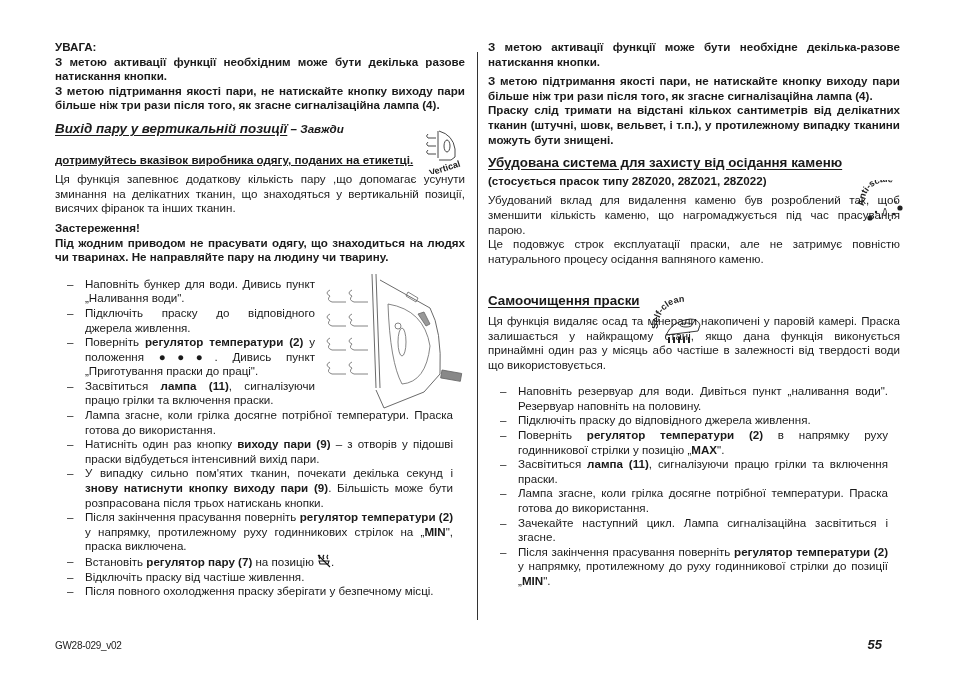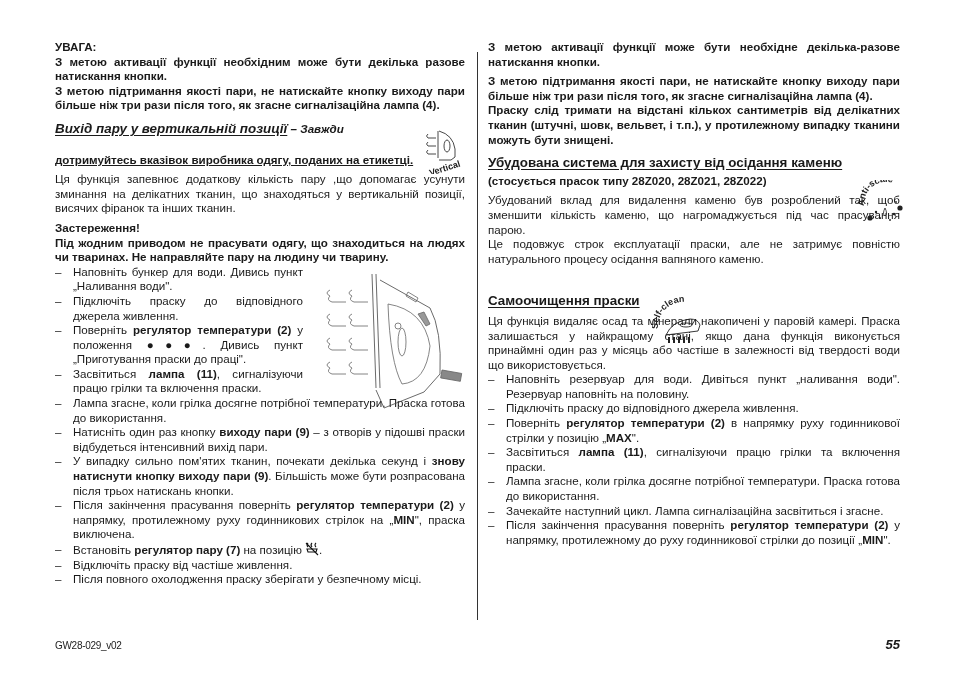--- a/index.html
+++ b/index.html
@@ -8,29 +8,29 @@
   .col { position: absolute; top: 40px; font-size: 11.6px; line-height: 14.6px; }
   .col-left { left: 55px; width: 410px; }
   .col-right { left: 488px; width: 412px; }
   .divider { position: absolute; left: 477px; top: 52px; width: 1px; height: 568px; background: #333; }
   p { margin: 0; }
   .j { text-align: justify; }
   .b { font-weight: bold; }
   .gap { margin-top: 5px; }
   .gap2 { margin-top: 9px; }
   .h { font-weight: bold; font-size: 13.4px; text-decoration: underline; text-underline-offset: 2px; }
-  ul.dash { list-style: none; margin: 0; padding: 0; }
+  ul.dash { list-style: none; margin: 12px; padding: 0; }
   ul.dash li { position: relative; padding-left: 18px; text-align: justify; }
   ul.dash li::before { content: "–"; position: absolute; left: 0; top: 0; }
   .iron-fig { position: absolute; left: 318px; top: 270px; width: 152px; height: 140px; }
   .icon-vertical { position: absolute; left: 420px; top: 128px; width: 50px; height: 46px; }
   .icon-antiscale { position: absolute; left: 856px; top: 180px; width: 58px; height: 44px; }
   .icon-selfclean { position: absolute; left: 652px; top: 295px; width: 60px; height: 50px; }
   .footer-code { position: absolute; left: 55px; top: 640px; font-size: 10px; color: #222; letter-spacing: -0.3px; }
-  .page-num { position: absolute; right: 54px; top: 637px; font-size: 13px; font-weight: bold; font-style: italic; }
+  .page-num { position: absolute; right: 72px; top: 637px; font-size: 13px; font-weight: bold; font-style: italic; }
   .inline-steam { display: inline-block; width: 14px; height: 14px; vertical-align: -2px; }
 </style>
 </head>
 <body>
 
 <div class="col col-left">
   <p class="b">УВАГА:</p>
   <p class="b j">З метою активації функції необхідним може бути декілька разове натискання кнопки.</p>
   <p class="b j">З метою підтримання якості пари, не натискайте кнопку виходу пари більше ніж три рази після того, як згасне сигналізаційна лампа (4).</p>
 

